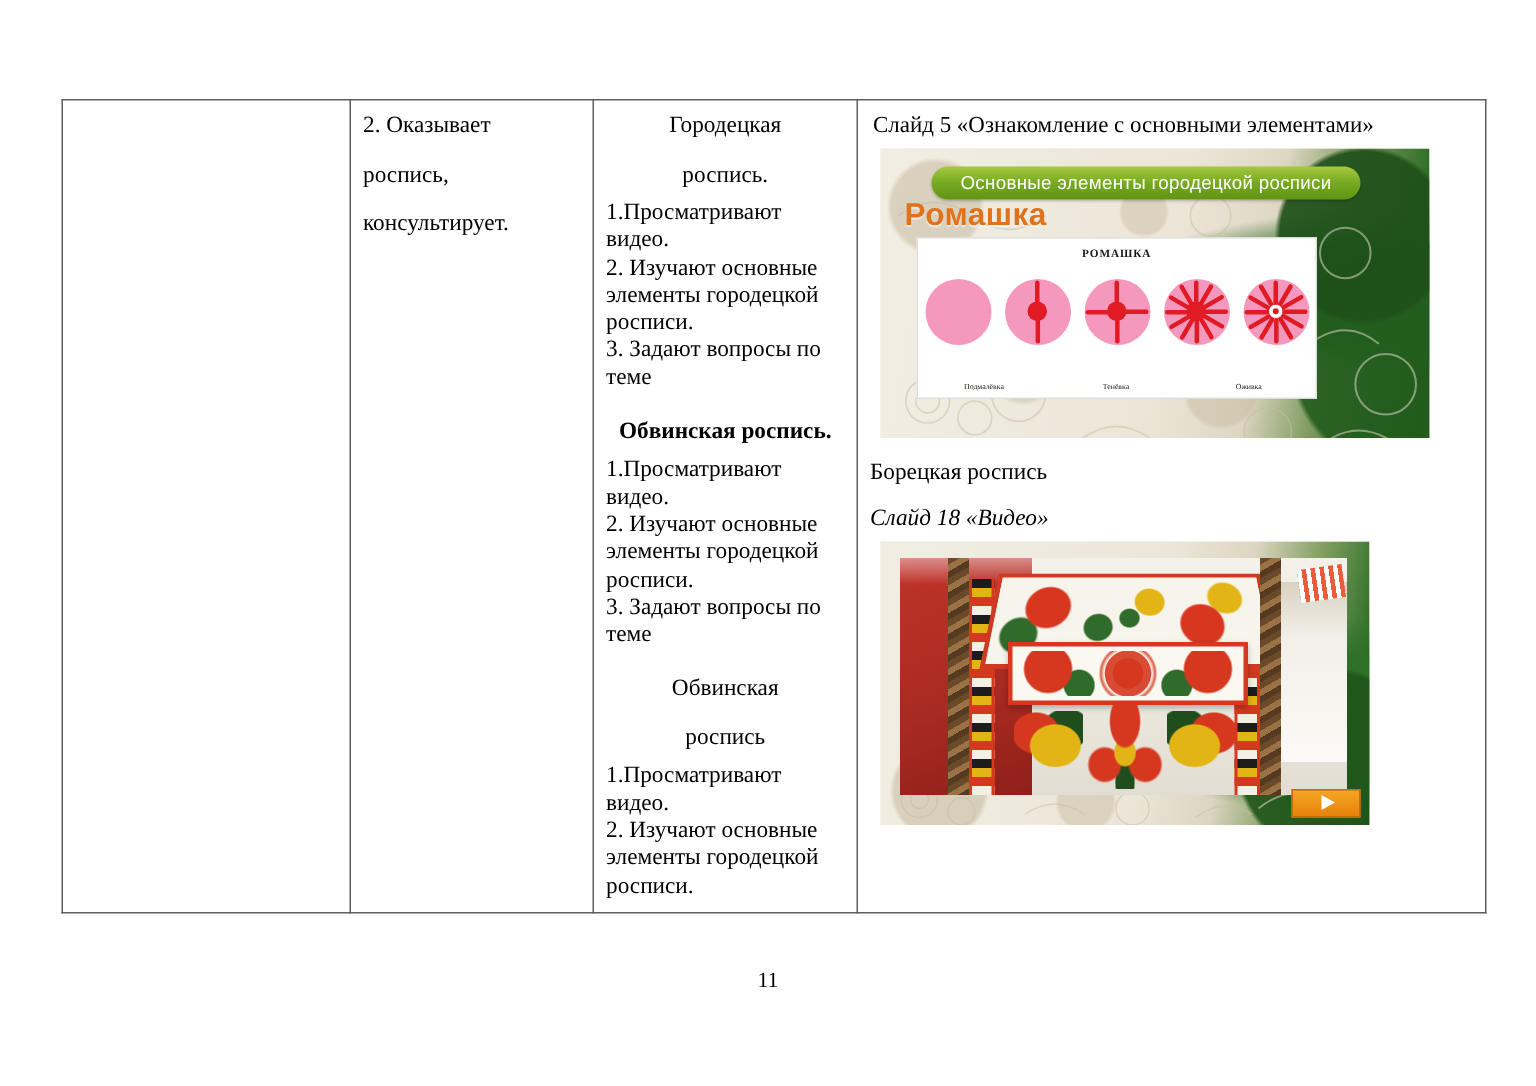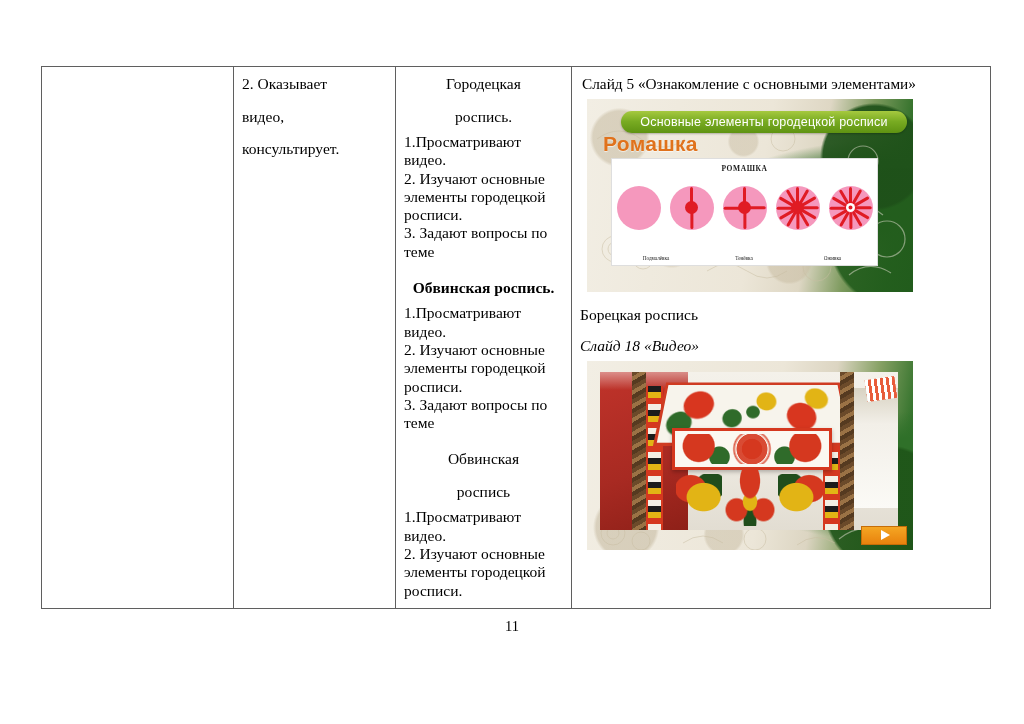--- a/index.html
+++ b/index.html
@@ -94,20 +94,21 @@
   .d-caption2 { margin-top: 16px; font-style: italic; }
 
   
   .slide1 {
     position: relative;
     width: 326px;
     height: 193px;
     margin: 6px 0 0 7px;
     overflow: hidden;
     background: #efeade;
+    padding-left: 40px;
   }
   .slide1-bg {
     position: absolute;
     inset: 0;
     background:
       radial-gradient(circle at 88% 30%, rgba(30,80,25,0.92) 0 16%, rgba(30,80,25,0) 17%),
       radial-gradient(circle at 96% 72%, rgba(34,92,28,0.9) 0 20%, rgba(34,92,28,0) 21%),
       radial-gradient(ellipse at 100% 50%, #2c6b26 0 26%, rgba(44,107,38,0) 42%),
       radial-gradient(circle at 10% 20%, rgba(198,186,160,0.55) 0 8%, rgba(198,186,160,0) 9%),
       radial-gradient(circle at 26% 76%, rgba(198,186,160,0.5) 0 7%, rgba(198,186,160,0) 8%),
@@ -391,21 +392,21 @@
     border-left: 9px solid #ffffff;
     border-top: 5.5px solid transparent;
     border-bottom: 5.5px solid transparent;
     margin-left: 2px;
   }
 
   
   .page-number {
     position: absolute;
     left: 0;
-    top: 618px;
+    top: 646px;
     width: 1024px;
     text-align: center;
     font-size: 14.5px;
     font-family: "Liberation Serif", serif;
   }
 </style>
 </head>
 <body>
 
 <div class="page">
@@ -414,21 +415,21 @@
     <tbody>
       <tr>
 
         <td class="col-a">
           <div class="cell-pad"></div>
         </td>
 
         <td class="col-b">
           <div class="cell-pad">
             <p class="b-line">2. Оказывает</p>
-            <p class="b-line">видео,</p>
+            <p class="b-line">роспись,</p>
             <p class="b-line">консультирует.</p>
           </div>
         </td>
 
         <td class="col-c">
           <div class="cell-pad">
 
             <p class="c-head c-head-1">Городецкая</p>
             <p class="c-head c-head-2">роспись.</p>
             <p class="c-body">1.Просматривают видео.

